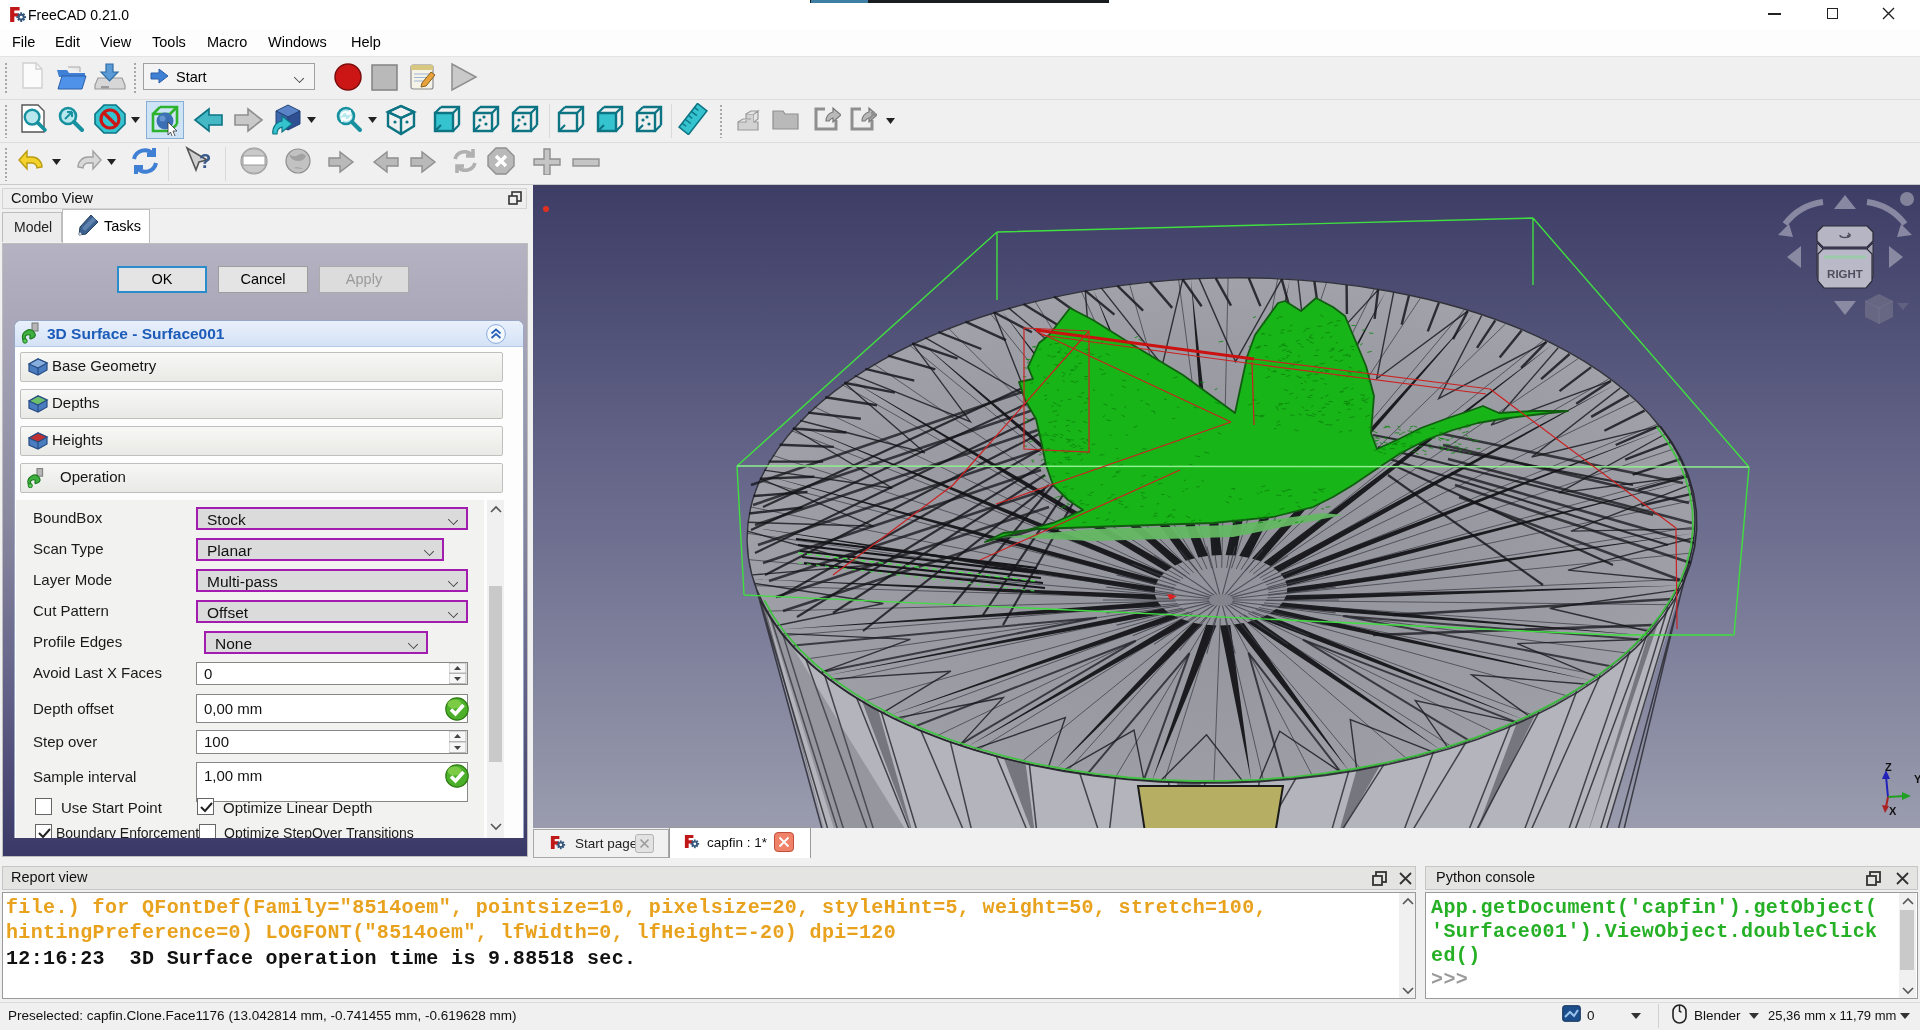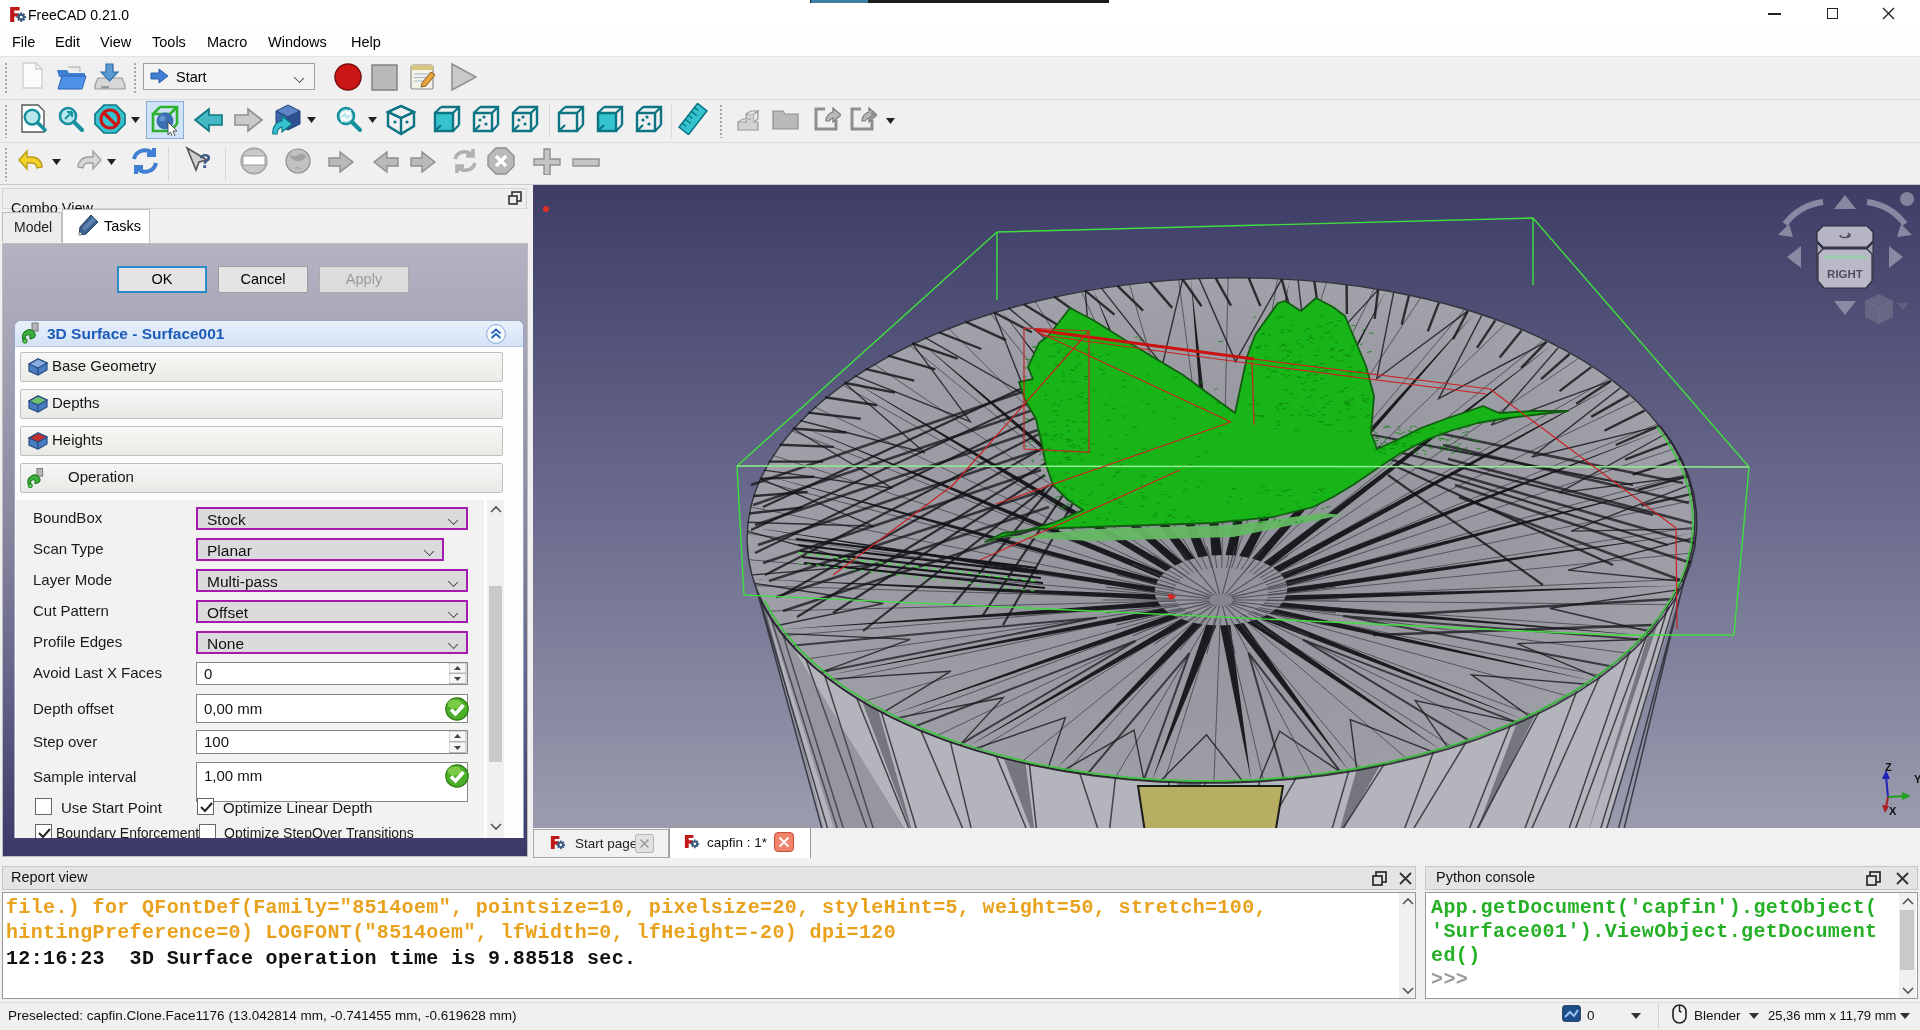--- a/index.html
+++ b/index.html
@@ -269,21 +269,21 @@
     <path d="M9,1 h10 l8,8 v10 l-8,8 h-10 l-8,-8 v-10 z" fill="#b9b9b9" stroke="#8f8f8f" stroke-width="1.4"></path>
     <path d="M9,9 l10,10 M19,9 l-10,10" stroke="#fff" stroke-width="3.4"></path>
   </svg>
 <svg class="abs" style="left:532px;top:147px" width="30" height="28" viewBox="0 0 30 28">
     <path d="M12,2 h6 v10 h10 v6 h-10 v10 h-6 v-10 H2 v-6 h10 z" fill="#c5c5c5" stroke="#8f8f8f" stroke-width="1.4"></path>
   </svg>
 <svg class="abs" style="left:571px;top:158px" width="30" height="10" viewBox="0 0 30 10">
     <rect x="2" y="1" width="26" height="7" fill="#c5c5c5" stroke="#8f8f8f" stroke-width="1.4"></rect>
   </svg>
 <div class="abs" style="left:0;top:185px;width:530px;height:677px;background:#f0f0f0"></div>
-<div class="abs" style="left:2px;top:188px;width:525px;height:21px;background:#eeeeee;border:1px solid #d4d4d4;font-size:14.5px;color:#111;padding:11px 0 0 8px">Combo View</div>
+<div class="abs" style="left:2px;top:188px;width:525px;height:21px;background:#eeeeee;border:1px solid #d4d4d4;font-size:14.5px;color:#111;padding:1px 0 0 8px">Combo View</div>
 <svg class="abs" style="left:508px;top:191px" width="14" height="14">
     <rect x="4" y="1" width="9" height="9" fill="none" stroke="#333" stroke-width="1.6"></rect>
     <rect x="1" y="5" width="8" height="8" fill="#eee" stroke="#333" stroke-width="1.6"></rect>
   </svg>
 <div class="abs" style="left:2px;top:212px;width:60px;height:30px;background:#ececec;border:1px solid #bdbdbd;border-bottom:none"></div>
 <div class="abs" style="left:14px;top:219px;font-size:14px;color:#222">Model</div>
 <div class="abs" style="left:62px;top:209px;width:88px;height:34px;background:#ffffff;border:1px solid #bdbdbd;border-bottom:none"></div>
 <svg class="abs" style="left:78px;top:214px" width="22" height="22" viewBox="0 0 22 22">
     <path d="M13,1 L20,8 L8,20 L1,21 L2,13 Z" fill="#3c618e" stroke="#24405e" stroke-width="1"></path>
     <path d="M15,3 L18,6 L7,17 L4,14 Z" fill="#5d82ad"></path>
@@ -306,21 +306,21 @@
     <circle cx="10" cy="10" r="9.4" fill="#f4f8ff" stroke="#8aa8d8" stroke-width="1"></circle>
     <path d="M5.5,9.5 L10,5.5 L14.5,9.5 M5.5,14 L10,10 L14.5,14" stroke="#2a62b8" stroke-width="1.7" fill="none"></path>
   </svg>
 <div class="secbar" style="top:352px"></div>
 <div class="sectxt" style="top:357px;left:52px;position:absolute">Base Geometry</div>
 <div class="secbar" style="top:389px"></div>
 <div class="sectxt" style="top:394px;left:52px;position:absolute">Depths</div>
 <div class="secbar" style="top:426px"></div>
 <div class="sectxt" style="top:431px;left:52px;position:absolute">Heights</div>
 <div class="secbar" style="top:463px"></div>
-<div class="sectxt" style="top:468px;left:68px;position:absolute">Operation</div>
+<div class="sectxt" style="top:468px;left:60px;position:absolute">Operation</div>
 <div class="abs" style="left:26px;top:357px"><svg width="24" height="20" viewBox="0 0 24 20">
       <path d="M3,7 L12,2 L21,6 L21,13 L12,18 L3,14 Z" fill="#4a7cc0" stroke="#274d85" stroke-width="1.2"></path>
       <path d="M3,7 L12,11 L21,6 L12,2 Z" fill="#88aede" stroke="#274d85" stroke-width="1.2"></path>
       <path d="M12,11 L12,18" stroke="#274d85" stroke-width="1.2"></path>
     </svg></div>
 <div class="abs" style="left:26px;top:394px"><svg width="24" height="20" viewBox="0 0 24 20">
       <path d="M3,7 L12,2 L21,6 L21,13 L12,18 L3,14 Z" fill="#4a7cc0" stroke="#274d85" stroke-width="1.2"></path>
       <path d="M3,7 L12,11 L21,6 L12,2 Z" fill="#6cc06c" stroke="#274d85" stroke-width="1.2"></path>
       <path d="M12,11 L12,18" stroke="#274d85" stroke-width="1.2"></path>
     </svg></div>
@@ -337,21 +337,21 @@
 <div class="abs" style="left:16px;top:500px;width:468px;height:338px;background:#f2f2f0"></div>
 <div class="lbl" style="left:33px;top:509px">BoundBox</div>
 <div class="ddown" style="left:196px;top:507px;width:272px">Stock<span class="chev"></span></div>
 <div class="lbl" style="left:33px;top:540px">Scan Type</div>
 <div class="ddown" style="left:196px;top:538px;width:248px">Planar<span class="chev"></span></div>
 <div class="lbl" style="left:33px;top:571px">Layer Mode</div>
 <div class="ddown" style="left:196px;top:569px;width:272px">Multi-pass<span class="chev"></span></div>
 <div class="lbl" style="left:33px;top:602px">Cut Pattern</div>
 <div class="ddown" style="left:196px;top:600px;width:272px">Offset<span class="chev"></span></div>
 <div class="lbl" style="left:33px;top:633px">Profile Edges</div>
-<div class="ddown" style="left:196px;top:631px;width:272px">None<span class="chev"></span></div>
+<div class="ddown" style="left:204px;top:631px;width:224px">None<span class="chev"></span></div>
 <div class="lbl" style="left:33px;top:664px">Avoid Last X Faces</div>
 <div class="spin" style="left:196px;top:662px;width:272px;height:23px;line-height:21px">0</div>
 <svg class="abs" style="left:449px;top:663px" width="18" height="21">
     <rect x="0" y="0" width="17" height="10" fill="#f6f6f6" stroke="#aaa" stroke-width="0.8"></rect>
     <rect x="0" y="10.5" width="17" height="10" fill="#f6f6f6" stroke="#aaa" stroke-width="0.8"></rect>
     <path d="M8.5,3 l-3.5,4 h7 z M8.5,18 l-3.5,-4 h7 z" fill="#444"></path>
   </svg>
 <div class="lbl" style="left:33px;top:700px">Depth offset</div>
 <div class="spin" style="left:196px;top:694px;width:272px;height:29px;line-height:27px">0,00 mm</div>
 <div class="abs" style="left:445px;top:697px"><svg width="24" height="24" viewBox="0 0 24 24">
@@ -552,21 +552,21 @@
 <div class="abs" style="left:1425px;top:866px;width:493px;height:24px;background:#e4e4e2;border:1px solid #c6c6c6;font-size:14.5px;color:#111;padding:2px 0 0 10px">Python console</div>
 <svg class="abs" style="left:1866px;top:871px" width="15" height="15">
     <rect x="4" y="1" width="10" height="10" fill="none" stroke="#333" stroke-width="1.8"></rect>
     <rect x="1" y="5" width="9" height="9" fill="#e4e4e2" stroke="#333" stroke-width="1.8"></rect>
   </svg>
 <svg class="abs" style="left:1896px;top:872px" width="13" height="13">
     <path d="M1,1 L12,12 M12,1 L1,12" stroke="#333" stroke-width="1.8"></path>
   </svg>
 <div class="abs" style="left:1425px;top:892px;width:493px;height:107px;background:#ffffff;border:1px solid #9a9a9a"></div>
 <div class="abs mono" style="left:1431px;top:896px;font-size:20px;letter-spacing:0.4px;color:#26b026;white-space:pre">App.getDocument('capfin').getObject(</div>
-<div class="abs mono" style="left:1431px;top:920px;font-size:20px;letter-spacing:0.4px;color:#26b026;white-space:pre">'Surface001').ViewObject.getDocument</div>
+<div class="abs mono" style="left:1431px;top:920px;font-size:20px;letter-spacing:0.4px;color:#26b026;white-space:pre">'Surface001').ViewObject.doubleClick</div>
 <div class="abs mono" style="left:1431px;top:944px;font-size:20px;letter-spacing:0.4px;color:#26b026;white-space:pre">ed()</div>
 <div class="abs mono" style="left:1431px;top:968px;font-size:20px;letter-spacing:0.4px;color:#9a9a9a">&gt;&gt;&gt;</div>
 <div class="abs" style="left:1899px;top:893px;width:17px;height:105px;background:#f0f0f0"></div>
 <svg class="abs" style="left:1902px;top:897px" width="12" height="10">
     <path d="M1,7 L6,2 L11,7" stroke="#555" stroke-width="1.6" fill="none"></path>
   </svg>
 <svg class="abs" style="left:1902px;top:985px" width="12" height="10">
     <path d="M1,3 L6,8 L11,3" stroke="#555" stroke-width="1.6" fill="none"></path>
   </svg>
 <div class="abs" style="left:1900px;top:910px;width:14px;height:60px;background:#c9c9c9"></div>

